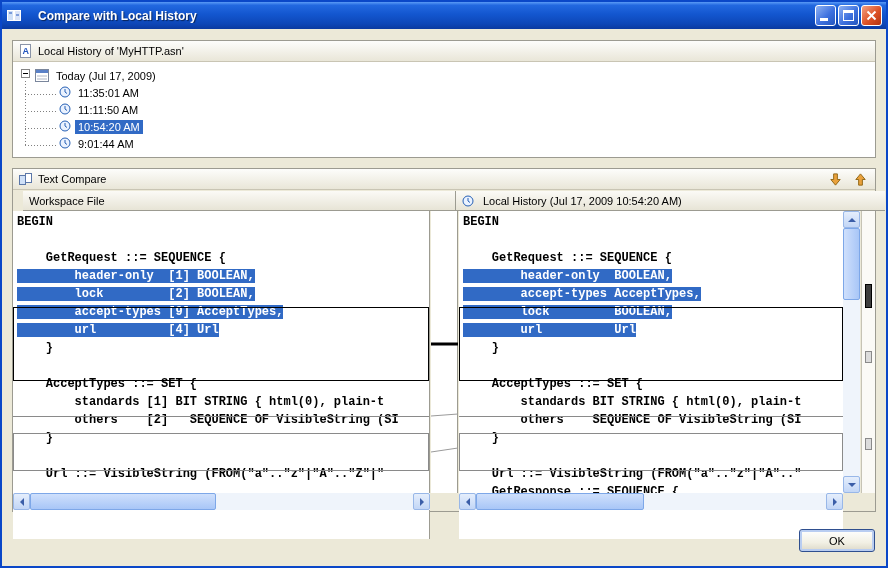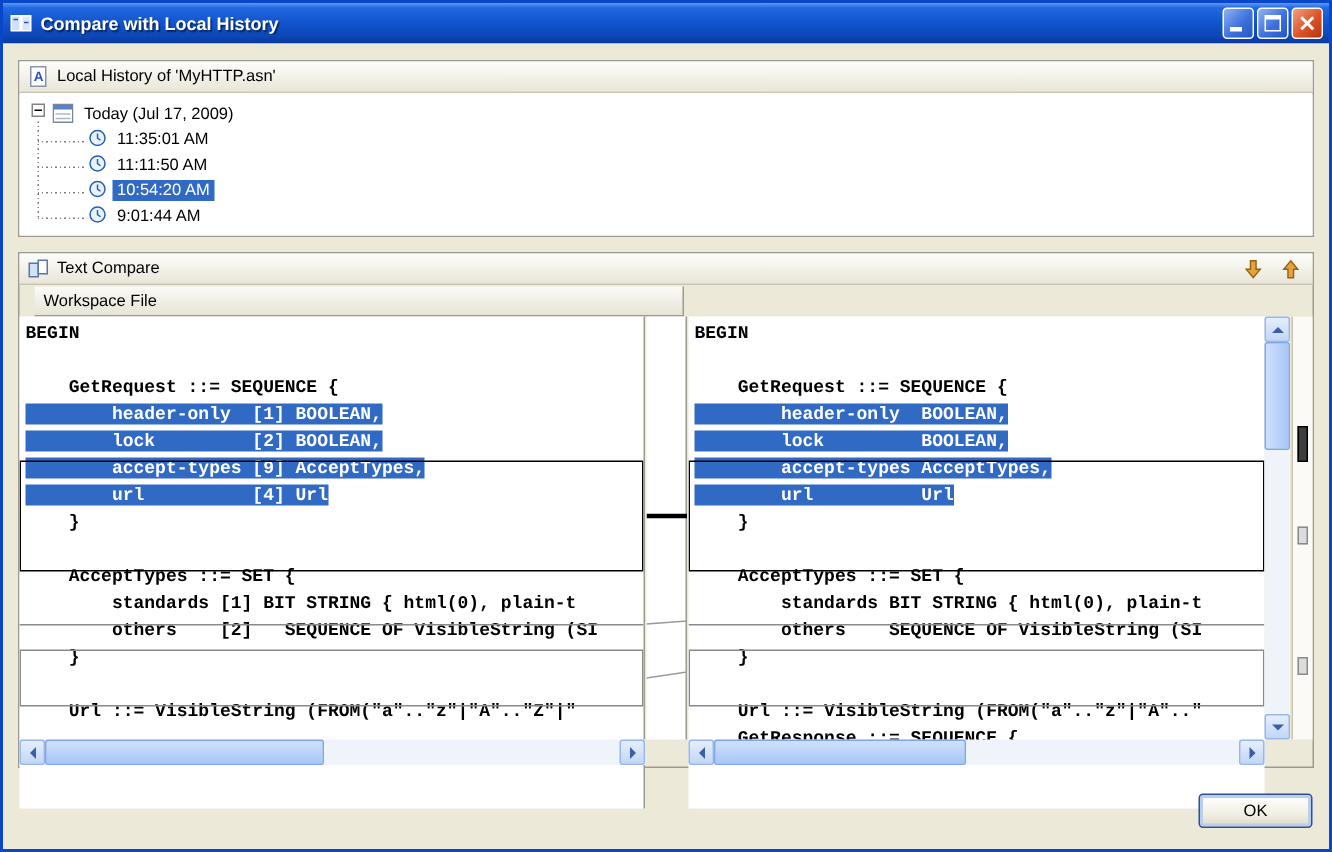--- a/index.html
+++ b/index.html
@@ -12,21 +12,21 @@
   }
   
   .titlebar{
     position:absolute; left:0; top:0; right:0; height:27px;
     background:linear-gradient(180deg,#5A9AF6 0%,#2268E0 12%,#1356CF 45%,#0D47B8 80%,#0A3AA0 100%);
     display:flex; align-items:center; padding:0 4px;
   }
   .title-icon{ width:16px; height:16px; margin-right:5px; display:inline-flex; }
   .title-text{
     color:#fff; font-weight:bold; font-size:12px; flex:1;
-    text-shadow:1px 1px 1px rgba(0,0,0,.55); white-space:nowrap; overflow:hidden;
+    text-shadow:1px 1px 1px rgba(0,0,0,.55); white-space:nowrap; overflow:hidden;margin-left:11px;
   }
   .title-buttons{ display:flex; gap:2px; }
   .tb{
     width:21px; height:21px; border:1px solid #fff; border-radius:3px;
     position:relative; cursor:default; padding:0;
   }
   .tb.min,.tb.max{ background:linear-gradient(135deg,#8FB2F2 0%,#3E71DF 55%,#2456BE 100%); }
   .tb.close{ background:linear-gradient(135deg,#F2a183 0%,#DD5226 55%,#B33310 100%); }
   .glyph-min{ position:absolute; left:4px; bottom:4px; width:8px; height:3px; background:#fff; }
   .glyph-max{ position:absolute; left:4px; top:4px; width:11px; height:11px; border:1px solid #fff; border-top:3px solid #fff; }
@@ -238,20 +238,29 @@
         <button class="nav-btn">
           <svg width="15" height="15" viewBox="0 0 16 16">
             <path d="M8 2 L13 8 H10 V14 H6 V8 H3 Z" fill="#E9A13C" stroke="#8F6413"></path>
           </svg>
         </button>
       </div>
 
       <div class="col-header lft">
         <span>Workspace File</span>
       </div>
+      <div class="col-header rgt">
+        <span class="clock">
+          <svg width="12" height="12" viewBox="0 0 12 12">
+              <circle cx="6" cy="6" r="5" fill="#EAF2FF" stroke="#2660B5"></circle>
+              <path d="M6 3v3l2 1.5" stroke="#2660B5" fill="none"></path>
+            </svg>
+        </span>
+        <span>Local History (Jul 17, 2009 10:54:20 AM)</span>
+      </div>
 
       <div class="pane left-pane">
         <div class="code">
             <div class="code-line"><span class="line-text">BEGIN</span></div>
             <div class="code-line"><span class="line-text"></span></div>
             <div class="code-line"><span class="line-text">    GetRequest ::= SEQUENCE {</span></div>
             <div class="code-line hl-line"><span class="line-text">        header-only  [1] BOOLEAN,</span></div>
             <div class="code-line hl-line"><span class="line-text">        lock         [2] BOOLEAN,</span></div>
             <div class="code-line hl-line"><span class="line-text">        accept-types [9] AcceptTypes,</span></div>
             <div class="code-line hl-line"><span class="line-text">        url          [4] Url</span></div>
@@ -276,22 +285,22 @@
           <line x1="0" y1="241" x2="27" y2="237" stroke="#9A9A9A" stroke-width="1"></line>
         </svg>
       </div>
 
       <div class="pane right-pane">
         <div class="code">
             <div class="code-line"><span class="line-text">BEGIN</span></div>
             <div class="code-line"><span class="line-text"></span></div>
             <div class="code-line"><span class="line-text">    GetRequest ::= SEQUENCE {</span></div>
             <div class="code-line hl-line"><span class="line-text">        header-only  BOOLEAN,</span></div>
+            <div class="code-line hl-line"><span class="line-text">        accept-types AcceptTypes,</span></div>
             <div class="code-line hl-line"><span class="line-text">        lock         BOOLEAN,</span></div>
-            <div class="code-line hl-line"><span class="line-text">        accept-types AcceptTypes,</span></div>
             <div class="code-line hl-line"><span class="line-text">        url          Url</span></div>
             <div class="code-line"><span class="line-text">    }</span></div>
             <div class="code-line"><span class="line-text"></span></div>
             <div class="code-line"><span class="line-text">    AcceptTypes ::= SET {</span></div>
             <div class="code-line"><span class="line-text">        standards BIT STRING { html(0), plain-t</span></div>
             <div class="code-line"><span class="line-text">        others    SEQUENCE OF VisibleString (SI</span></div>
             <div class="code-line"><span class="line-text">    }</span></div>
             <div class="code-line"><span class="line-text"></span></div>
             <div class="code-line"><span class="line-text">    Url ::= VisibleString (FROM("a".."z"|"A".."</span></div>
             <div class="code-line"><span class="line-text">    GetResponse ::= SEQUENCE {</span></div>

